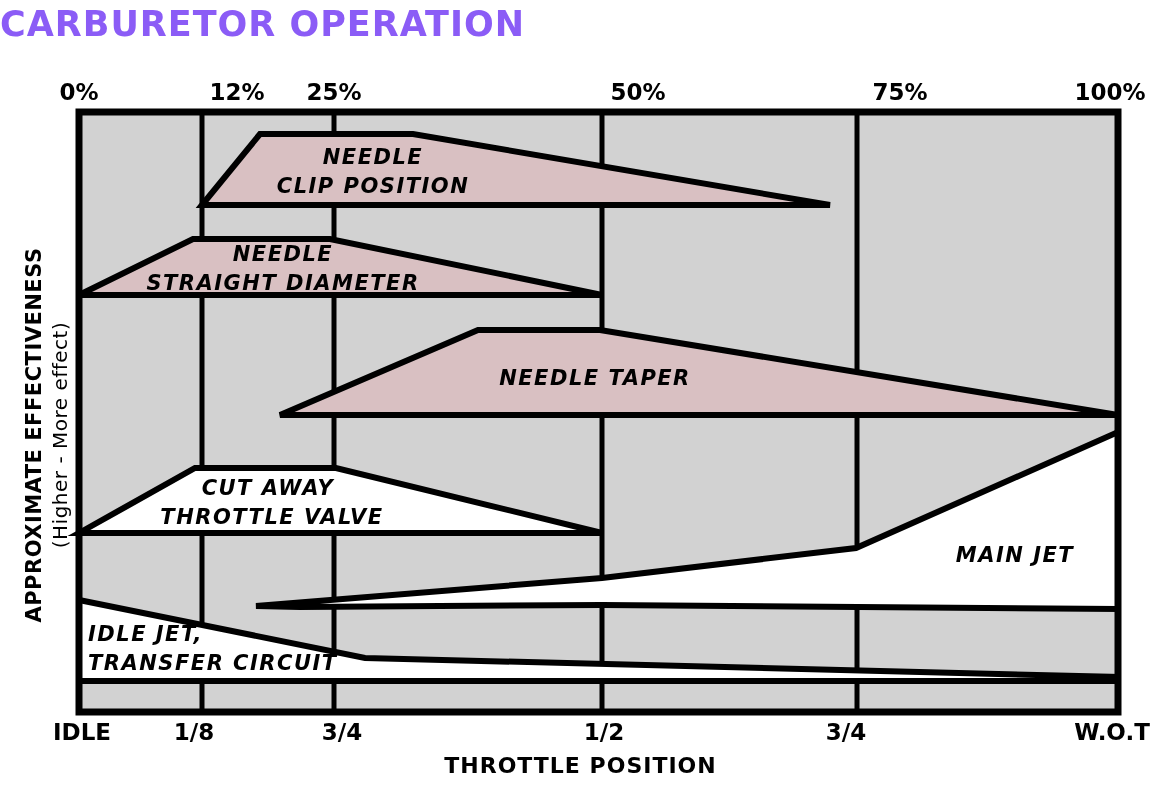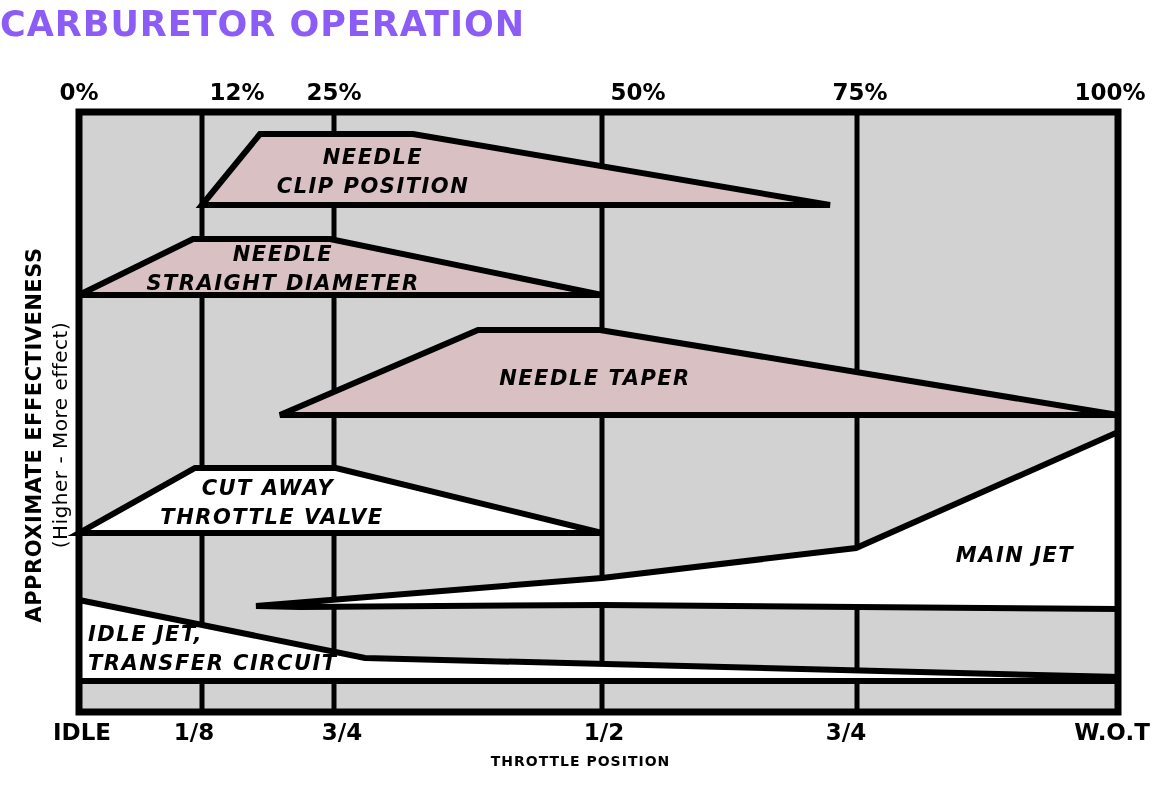--- a/index.html
+++ b/index.html
@@ -50,21 +50,21 @@
   }
   .tick-top { top: 79px; }
   .tick-bottom { top: 719px; }
   #x-axis-title {
     position: absolute;
     top: 753px;
     left: 0;
     width: 1161px;
     text-align: center;
     font-family: "DejaVu Sans", sans-serif;
-    font-size: 14px;
+    font-size: 22px;
     font-weight: bold;
     letter-spacing: 1px;
     color: #000000;
   }
   #y-axis-title {
     position: absolute;
     left: -213px;
     top: 410px;
     width: 520px;
     text-align: center;
@@ -155,21 +155,21 @@
     </g>
 
     <rect x="79" y="112" width="1039" height="600" fill="none" stroke="#000" stroke-width="7"></rect>
 
   </svg>
 
   <div class="tick-top" style="left:79px;">0%</div>
   <div class="tick-top" style="left:205px;margin-left:32px;">12%</div>
   <div class="tick-top" style="left:334px;">25%</div>
   <div class="tick-top" style="left:602px;margin-left:36px;">50%</div>
-  <div class="tick-top" style="left:860px;">75%</div>
+  <div class="tick-top" style="left:900px;">75%</div>
   <div class="tick-top" style="left:1110px;">100%</div>
 
   <div class="tick-bottom" style="left:82px;">IDLE</div>
   <div class="tick-bottom" style="left:194px;">1/8</div>
   <div class="tick-bottom" style="left:342px;">3/4</div>
   <div class="tick-bottom" style="left:604px;">1/2</div>
   <div class="tick-bottom" style="left:835px;margin-left:11px;">3/4</div>
   <div class="tick-bottom" style="left:1112px;">W.O.T</div>
 
   <div id="x-axis-title">THROTTLE POSITION</div>

